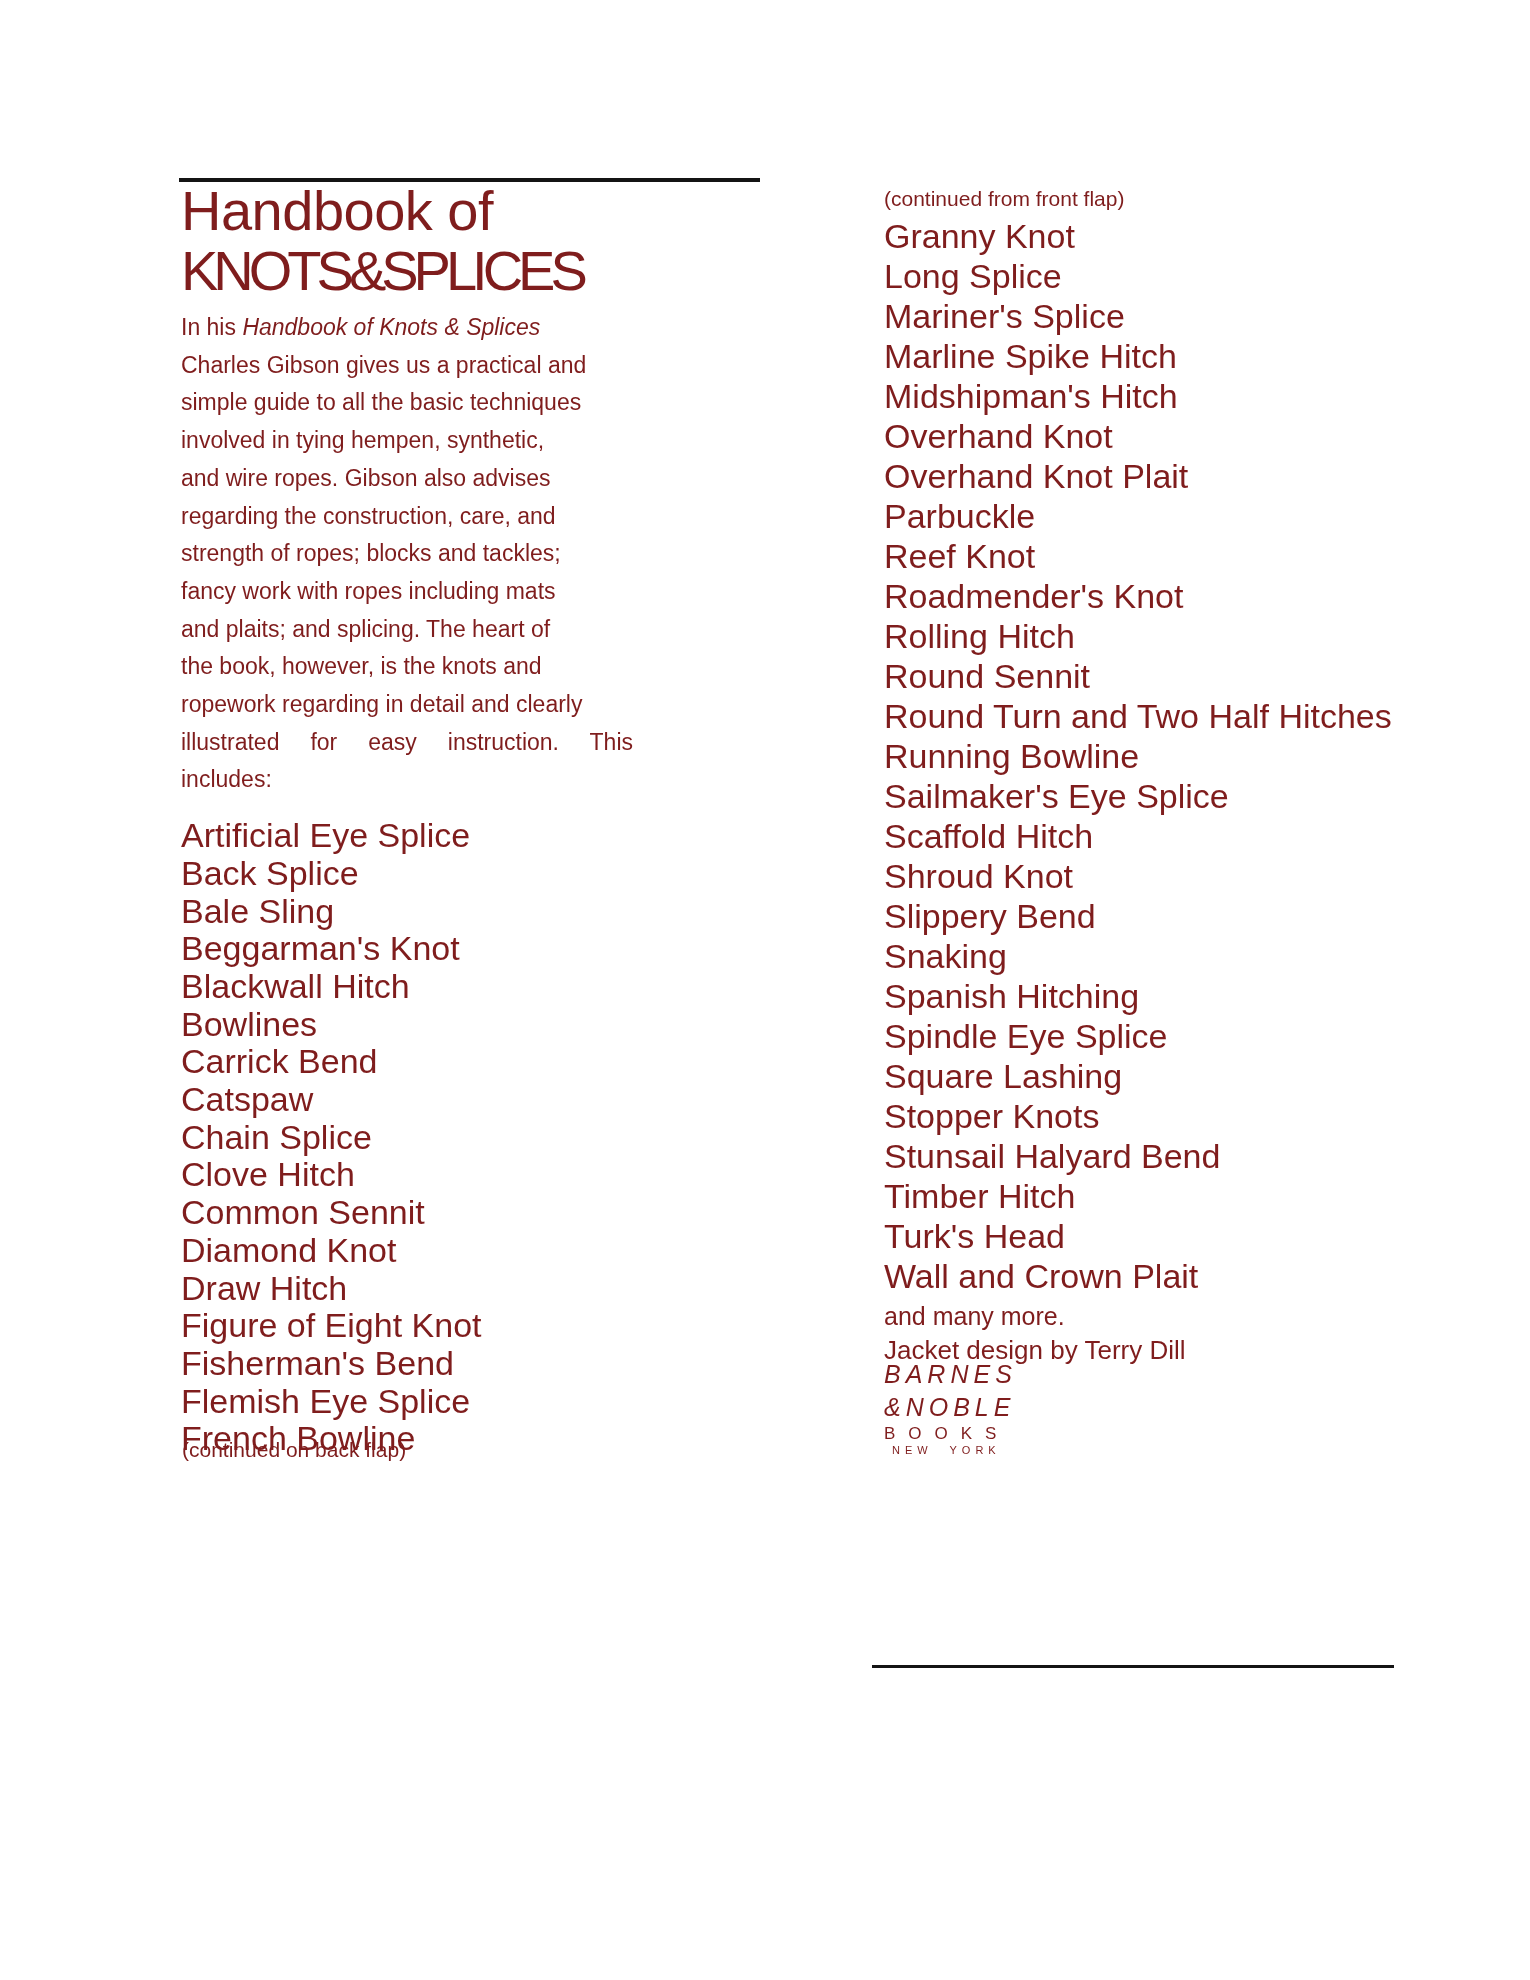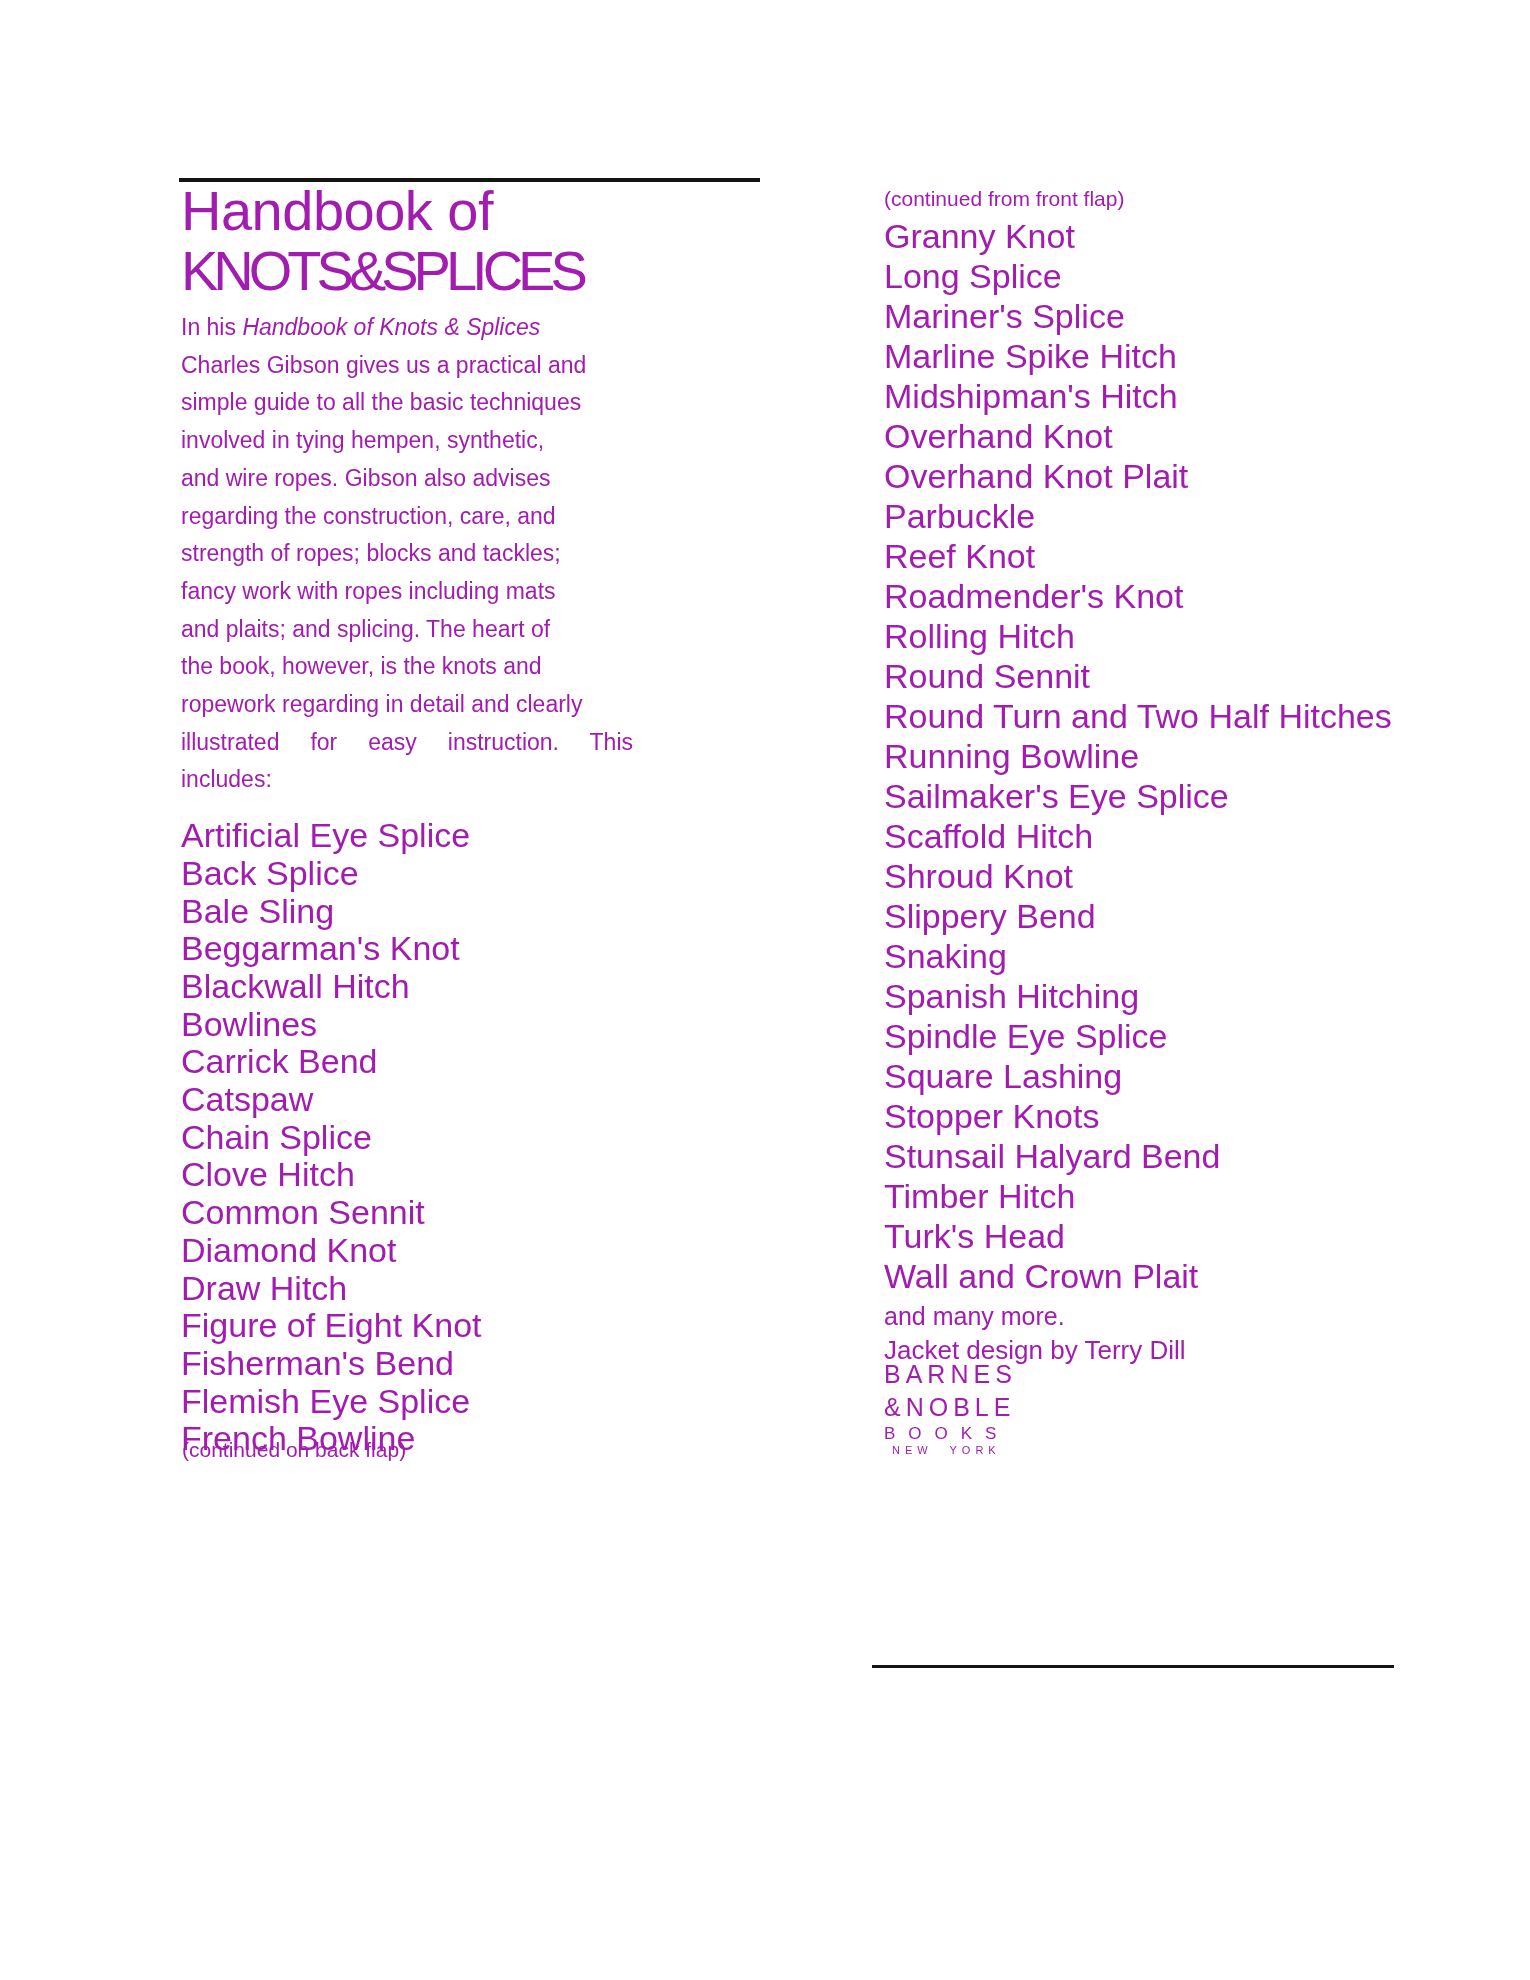--- a/index.html
+++ b/index.html
@@ -4,21 +4,21 @@
 <style>
   * { margin:0; padding:0; box-sizing:border-box; }
   html, body { background:#ffffff; }
   .page {
     position:relative;
     width:1530px;
     height:1980px;
     background:#ffffff;
     overflow:hidden;
     font-family:"Liberation Sans","DejaVu Sans",sans-serif;
-    color:#a21caf;
+    color:#7f1d1d;
   }
   .rule { position:absolute; background:#141414; }
   .rule-top    { left:179px; top:178px; width:581px; height:4px; }
   .rule-bottom { left:872px; top:1665px; width:522px; height:3px; }
 
   
   .flap-front { position:absolute; left:181px; top:181px; width:470px; }
   .title { font-weight:400; font-size:56px; line-height:60px; white-space:nowrap; letter-spacing:-0.5px; }
   .title span { display:block; }
   .title .title-line2 { letter-spacing:-5px; }
@@ -36,21 +36,21 @@
   .knot-item { white-space:nowrap; }
   .continued-note { position:absolute; left:1px; top:1256px; font-size:21px; line-height:26px; white-space:nowrap; }
 
   
   .flap-back { position:absolute; left:884px; top:186px; width:560px; }
   .continued-from { font-size:21px; line-height:26px; white-space:nowrap; }
   .flap-back .knot-list { margin-top:4px; line-height:40px; }
   .more-text { font-size:25px; line-height:40px; white-space:nowrap; }
   .jacket-credit { font-size:26px; line-height:28px; white-space:nowrap; }
   .publisher { margin-top:-6px; }
-  .pub-name  { font-size:25px; line-height:33px; letter-spacing:5px; white-space:nowrap; }
+  .pub-name  { font-size:25px; line-height:33px; letter-spacing:5px; white-space:nowrap;font-style:italic; }
   .pub-books { font-size:17px; line-height:19px; letter-spacing:13px; white-space:nowrap; }
   .pub-city  { margin-top:1px; font-size:11px; line-height:13px; letter-spacing:5px; word-spacing:9px; white-space:nowrap;padding-left:8px; }
 </style>
 </head>
 <body>
 
 <div class="page">
 
   <div class="rule rule-top"></div>
 

